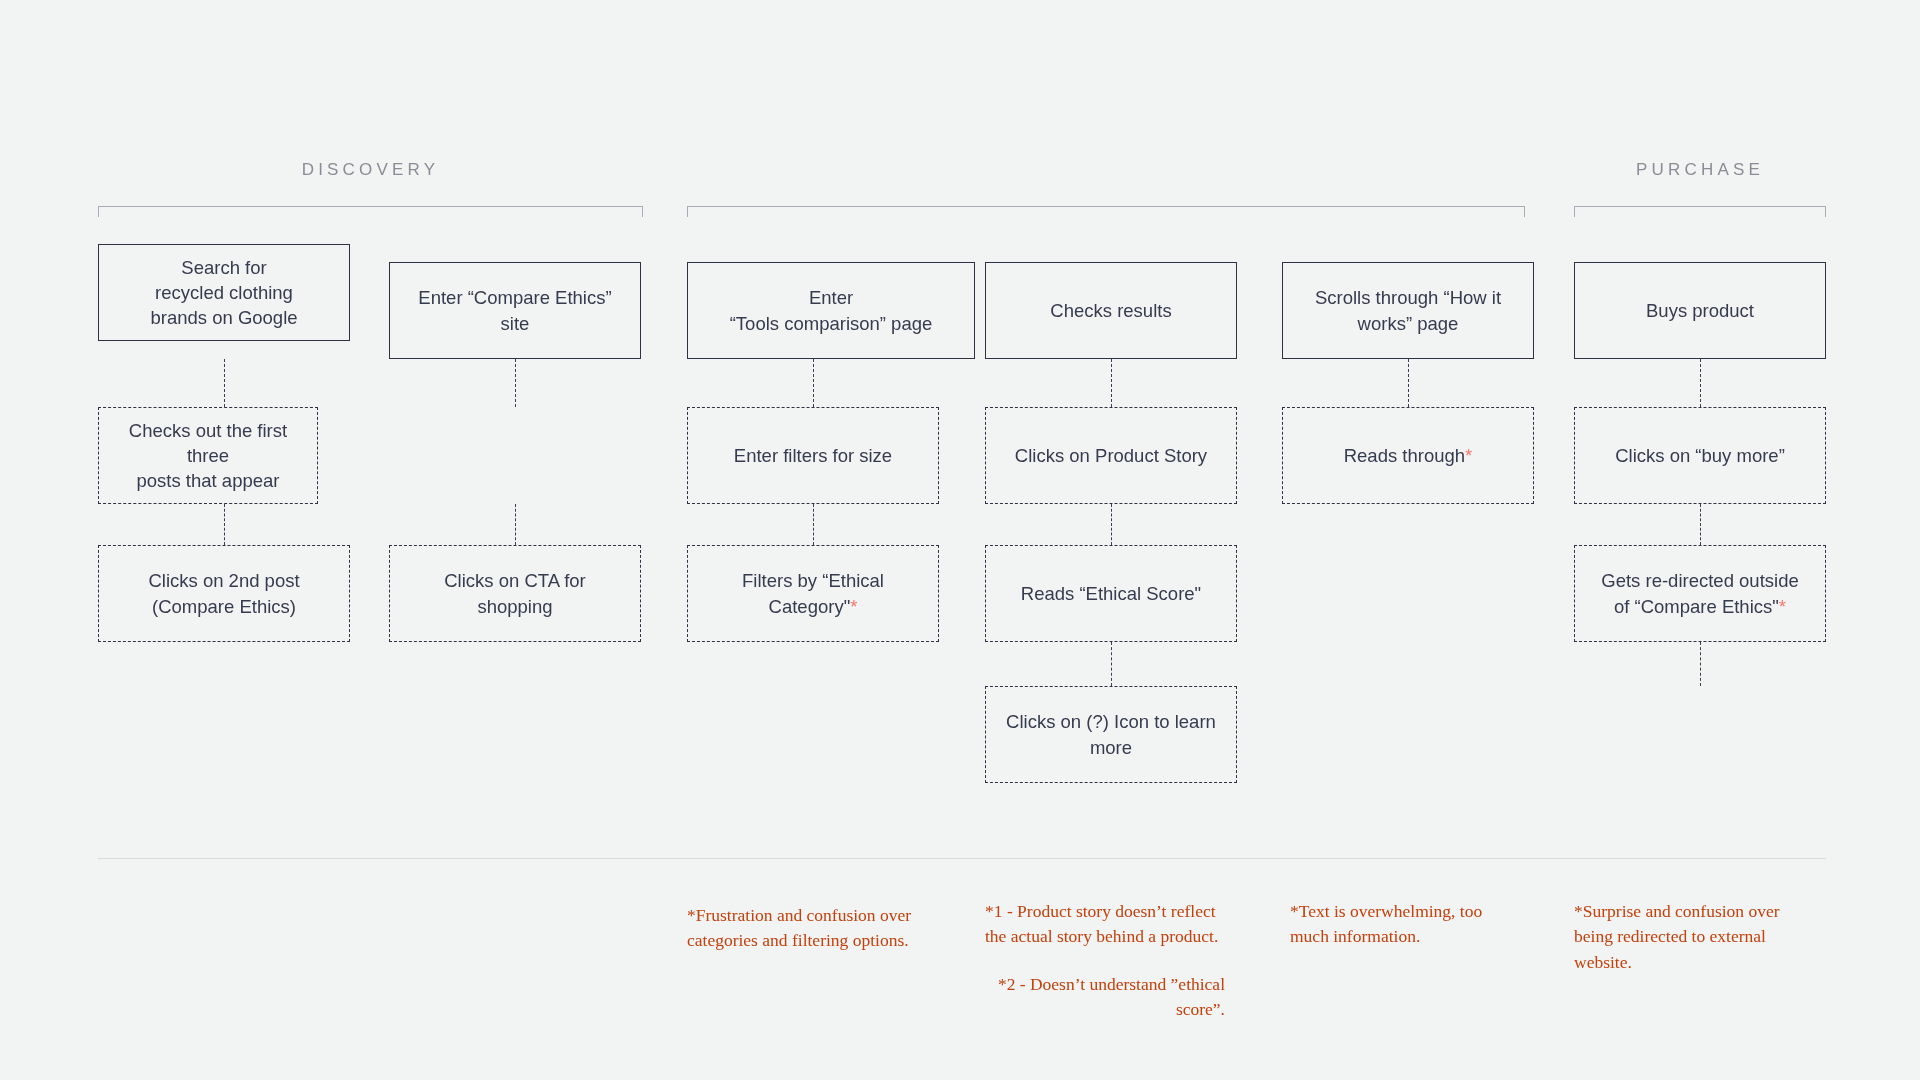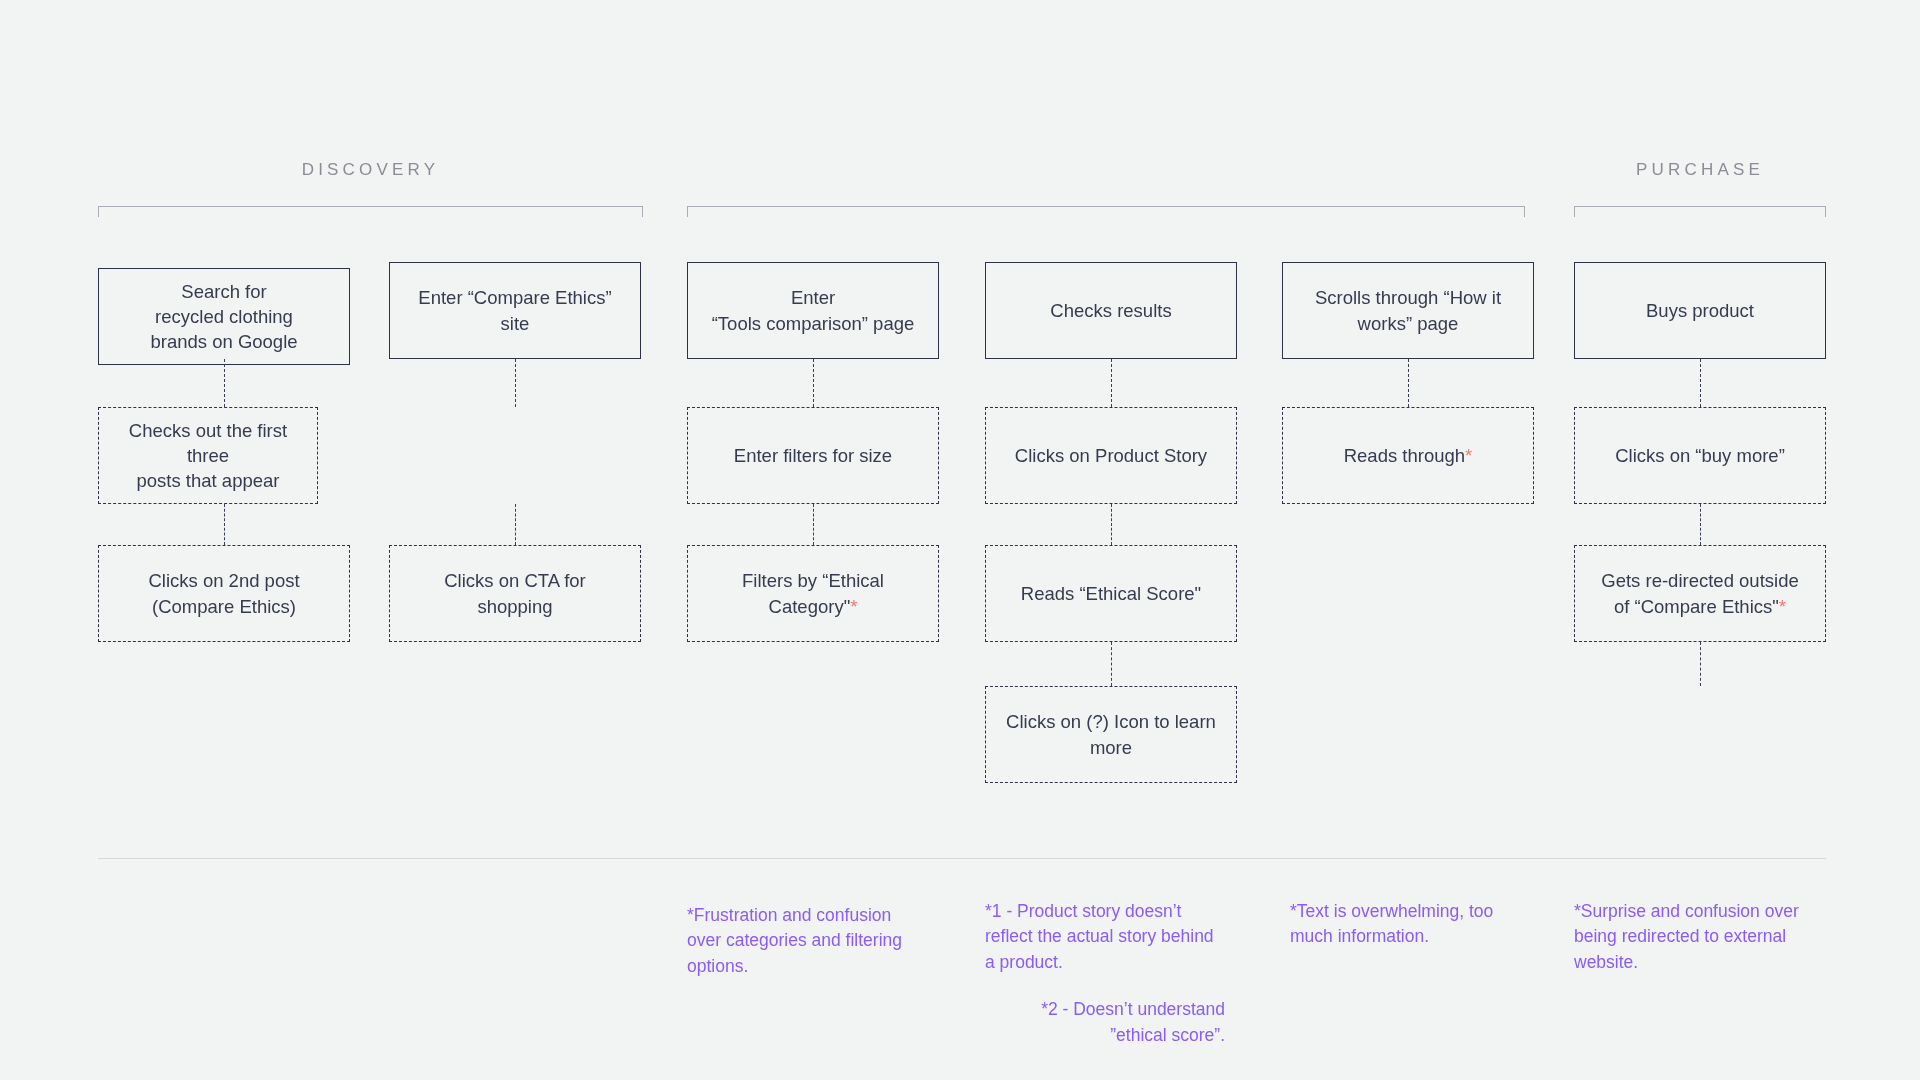--- a/index.html
+++ b/index.html
@@ -76,23 +76,24 @@
   
   .divider {
     position: absolute;
     height: 0;
     border-top: 1.5px solid #d8d9da;
   }
 
   
   .footnote {
     position: absolute;
-    color: #8b5cf6;
+    color: #c2410c;
     font-size: 17.5px;
     line-height: 1.45;
+    font-family: Liberation Serif, serif;
   }
   .footnote p {
     margin: 0;
   }
   .footnote p + p {
     margin-top: 22px;
     text-align: right;
   }
 
   .ast {
@@ -101,40 +102,40 @@
 </style>
 </head>
 <body>
 
 <div id="canvas">
     <div class="phase-header" style="left: 98px; width: 545px; top: 160px;">DISCOVERY</div>
     <div class="bracket" style="left: 98px; width: 545px; top: 206px;"></div>
     <div class="bracket" style="left: 687px; width: 838px; top: 206px;"></div>
     <div class="phase-header" style="left: 1574px; width: 252px; top: 160px;">PURCHASE</div>
     <div class="bracket" style="left: 1574px; width: 252px; top: 206px;"></div>
-    <div class="node solid" style="left: 98px; top: 268px; width: 252px; height: 97px;">
+    <div class="node solid" style="left: 98px; top: 244px; width: 252px; height: 97px;">
       <span class="node-text">Search for<br>recycled clothing<br>brands on Google</span>
     </div>
     <div class="connector" style="left: 224px; top: 359px; height: 48px;"></div>
     <div class="node dashed" style="left: 98px; top: 407px; width: 220px; height: 97px;">
       <span class="node-text">Checks out the first three<br>posts that appear</span>
     </div>
     <div class="connector" style="left: 224px; top: 504px; height: 41px;"></div>
     <div class="node dashed" style="left: 98px; top: 545px; width: 252px; height: 97px;">
       <span class="node-text">Clicks on 2nd post<br>(Compare Ethics)</span>
     </div>
     <div class="node solid" style="left: 389px; top: 262px; width: 252px; height: 97px;">
       <span class="node-text">Enter “Compare Ethics”<br>site</span>
     </div>
     <div class="connector" style="left: 515px; top: 359px; height: 48px;"></div>
     <div class="connector" style="left: 515px; top: 504px; height: 41px;"></div>
     <div class="node dashed" style="left: 389px; top: 545px; width: 252px; height: 97px;">
       <span class="node-text">Clicks on CTA for<br>shopping</span>
     </div>
-    <div class="node solid" style="left: 687px; top: 262px; width: 252px; height: 97px;">
+    <div class="node solid" style="left: 687px; top: 262px; width: 288px; height: 97px;">
       <span class="node-text">Enter<br>“Tools comparison” page</span>
     </div>
     <div class="connector" style="left: 813px; top: 359px; height: 48px;"></div>
     <div class="node dashed" style="left: 687px; top: 407px; width: 252px; height: 97px;">
       <span class="node-text">Enter filters for size</span>
     </div>
     <div class="connector" style="left: 813px; top: 504px; height: 41px;"></div>
     <div class="node dashed" style="left: 687px; top: 545px; width: 252px; height: 97px;">
       <span class="node-text">Filters by “Ethical<br>Category"<span class="ast">*</span></span>
     </div>

